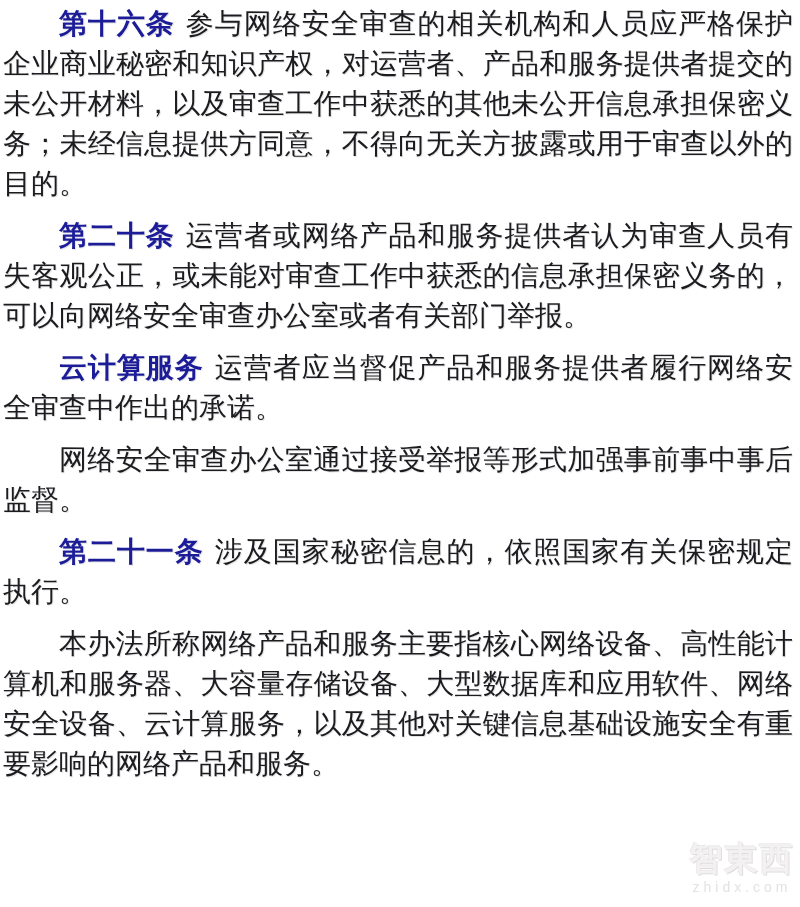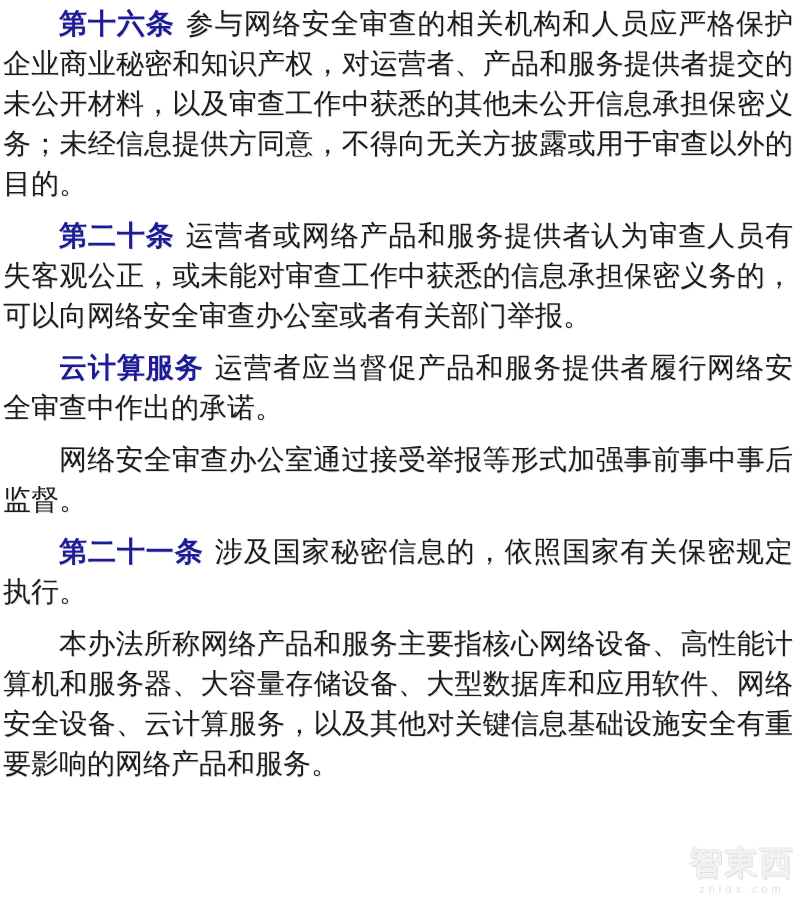--- a/index.html
+++ b/index.html
@@ -48,21 +48,21 @@
     font-size: 33px;
     font-weight: 700;
     letter-spacing: 2px;
     color: #f3f1f1;
     text-shadow: 1px 1px 0 #dedcdc, -1px -1px 0 #eceaea;
     line-height: 36px;
     white-space: nowrap;
   }
   .wm-domain {
     margin-top: 2px;
-    font-size: 11px;
+    font-size: 14px;
     letter-spacing: 4px;
     color: #e4e2e2;
     white-space: nowrap;
   }
 </style>
 </head>
 <body>
 
 <div class="watermark">
   <div class="wm-logo">智東西</div>

